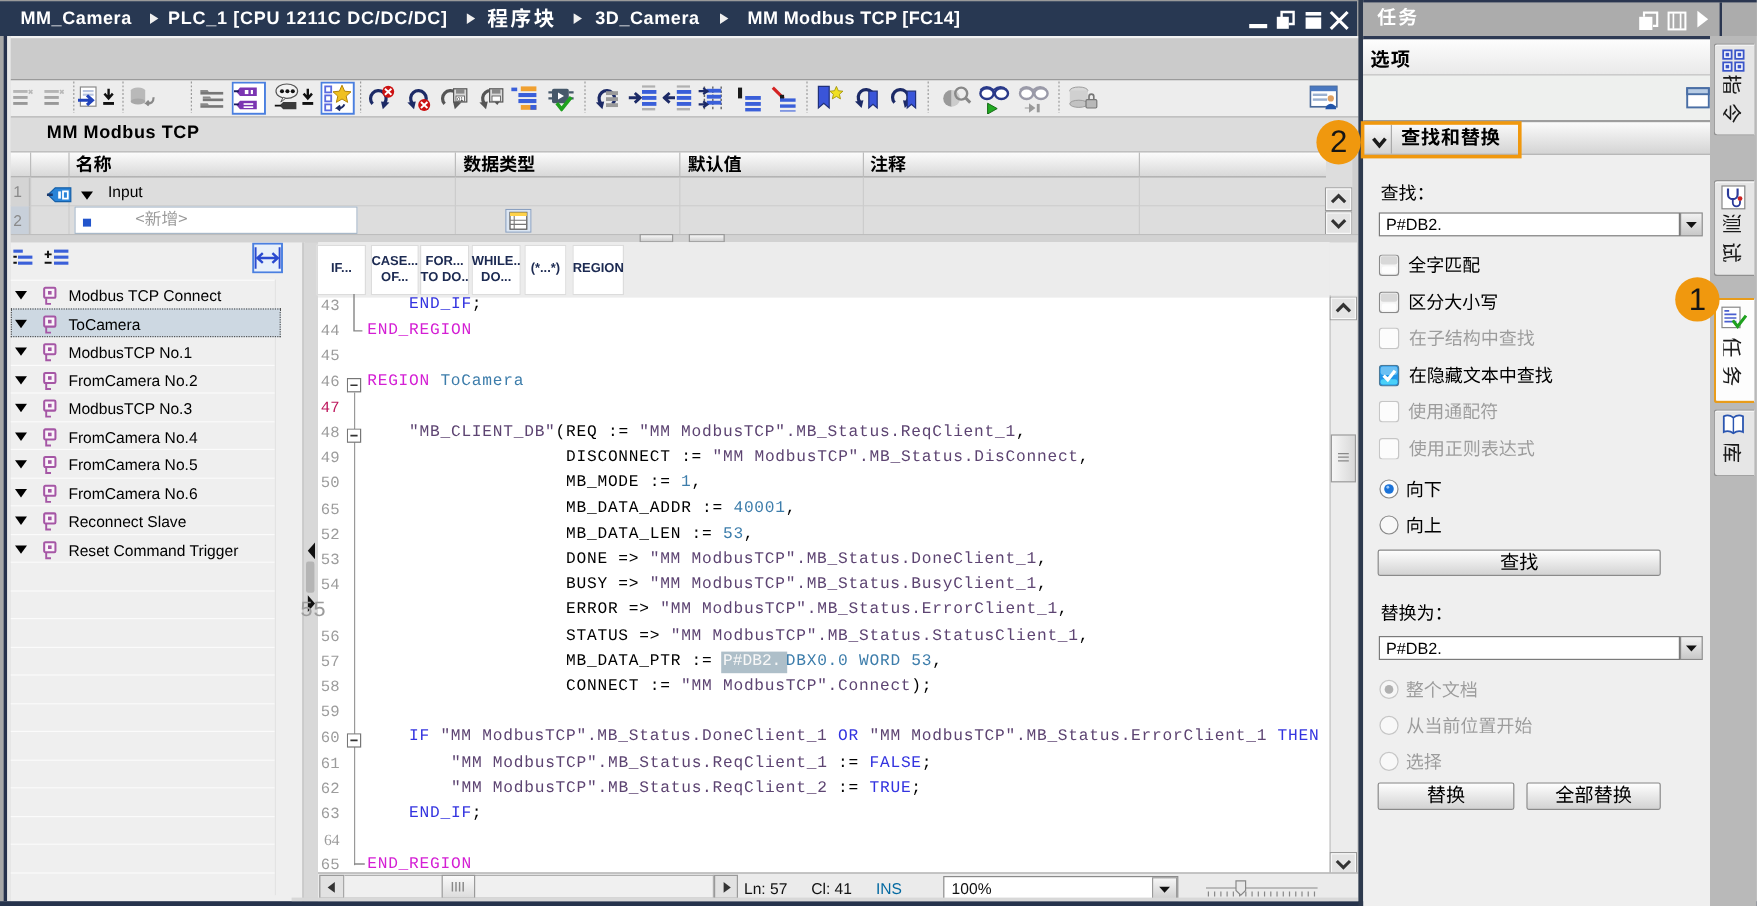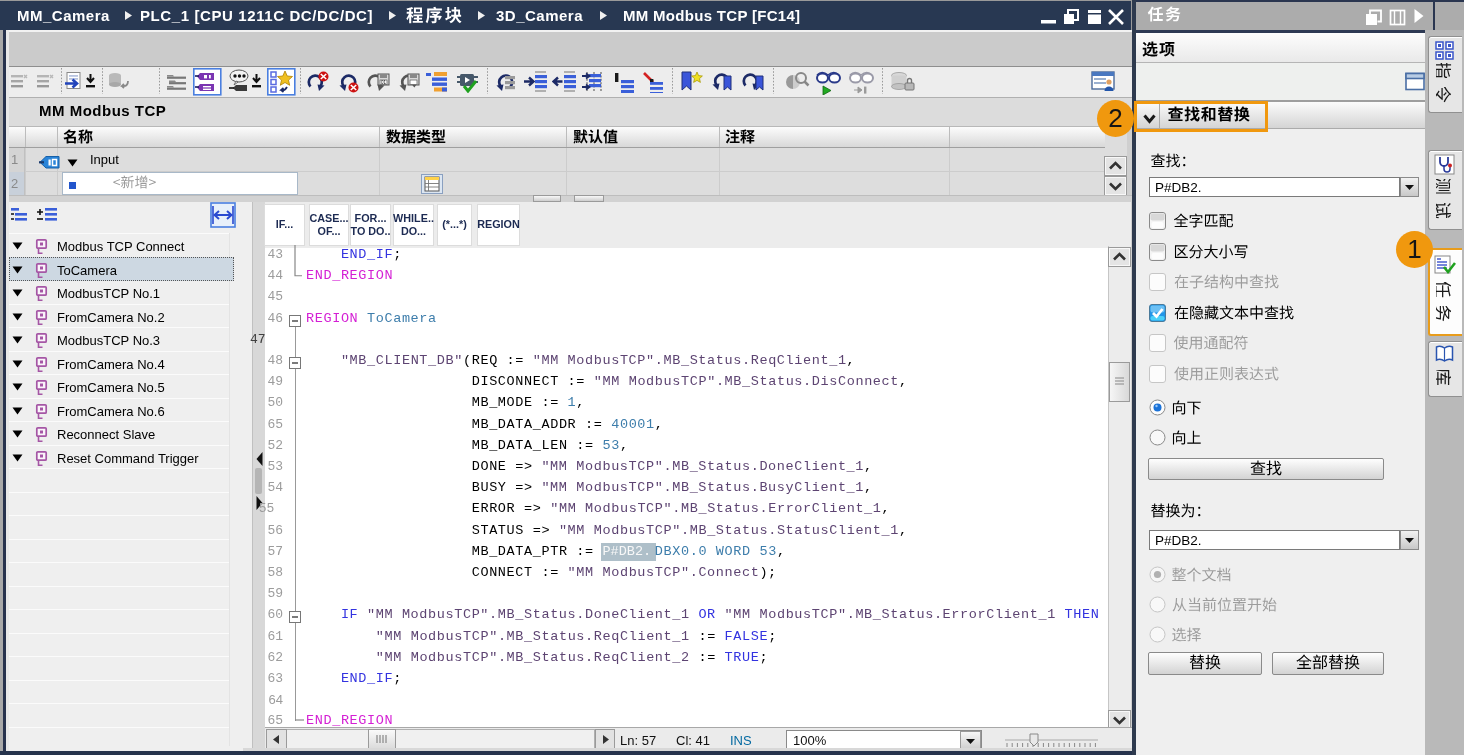--- a/index.html
+++ b/index.html
@@ -517,21 +517,21 @@
     </div>
     <div style="position:absolute;left:250px;top:248.0px;width:33px;text-align:right;font-family:'Liberation Mono', monospace;font-size:13px;color:#9c9c9c;line-height:14px;white-space:pre">43</div>
     <div style="position:absolute;left:340.9px;top:247.0px;font-family:'Liberation Mono', monospace;font-size:13.5px;color:#3333e0;line-height:16px;white-space:pre;letter-spacing:0.619px">END_IF</div>
     <div style="position:absolute;left:393.2px;top:247.0px;font-family:'Liberation Mono', monospace;font-size:13.5px;color:#000000;line-height:16px;white-space:pre;letter-spacing:0.619px">;</div>
     <div style="position:absolute;left:250px;top:269.2px;width:33px;text-align:right;font-family:'Liberation Mono', monospace;font-size:13px;color:#9c9c9c;line-height:14px;white-space:pre">44</div>
     <div style="position:absolute;left:306.0px;top:268.2px;font-family:'Liberation Mono', monospace;font-size:13.5px;color:#d41fd4;line-height:16px;white-space:pre;letter-spacing:0.619px">END_REGION</div>
     <div style="position:absolute;left:250px;top:290.4px;width:33px;text-align:right;font-family:'Liberation Mono', monospace;font-size:13px;color:#9c9c9c;line-height:14px;white-space:pre">45</div>
     <div style="position:absolute;left:250px;top:311.6px;width:33px;text-align:right;font-family:'Liberation Mono', monospace;font-size:13px;color:#9c9c9c;line-height:14px;white-space:pre">46</div>
     <div style="position:absolute;left:306.0px;top:310.6px;font-family:'Liberation Mono', monospace;font-size:13.5px;color:#d41fd4;line-height:16px;white-space:pre;letter-spacing:0.619px">REGION</div>
     <div style="position:absolute;left:367.0px;top:310.6px;font-family:'Liberation Mono', monospace;font-size:13.5px;color:#3d7dab;line-height:16px;white-space:pre;letter-spacing:0.619px">ToCamera</div>
-    <div style="position:absolute;left:250px;top:332.8px;width:33px;font-family:'Liberation Mono', monospace;font-size:13px;color:#404040;line-height:14px;white-space:pre">47</div>
+    <div style="position:absolute;left:250px;top:332.8px;width:33px;text-align:right;font-family:'Liberation Mono', monospace;font-size:13px;color:#be185d;line-height:14px;white-space:pre">47</div>
     <div style="position:absolute;left:250px;top:354.0px;width:33px;text-align:right;font-family:'Liberation Mono', monospace;font-size:13px;color:#9c9c9c;line-height:14px;white-space:pre">48</div>
     <div style="position:absolute;left:340.9px;top:353.0px;font-family:'Liberation Mono', monospace;font-size:13.5px;color:#5d4472;line-height:16px;white-space:pre;letter-spacing:0.619px">"MB_CLIENT_DB"</div>
     <div style="position:absolute;left:463.0px;top:353.0px;font-family:'Liberation Mono', monospace;font-size:13.5px;color:#000000;line-height:16px;white-space:pre;letter-spacing:0.619px">(REQ := </div>
     <div style="position:absolute;left:532.7px;top:353.0px;font-family:'Liberation Mono', monospace;font-size:13.5px;color:#5d4472;line-height:16px;white-space:pre;letter-spacing:0.619px">"MM ModbusTCP".MB_Status.ReqClient_1</div>
     <div style="position:absolute;left:846.6px;top:353.0px;font-family:'Liberation Mono', monospace;font-size:13.5px;color:#000000;line-height:16px;white-space:pre;letter-spacing:0.619px">,</div>
     <div style="position:absolute;left:250px;top:375.2px;width:33px;text-align:right;font-family:'Liberation Mono', monospace;font-size:13px;color:#9c9c9c;line-height:14px;white-space:pre">49</div>
     <div style="position:absolute;left:471.7px;top:374.2px;font-family:'Liberation Mono', monospace;font-size:13.5px;color:#000000;line-height:16px;white-space:pre;letter-spacing:0.619px">DISCONNECT := </div>
     <div style="position:absolute;left:593.8px;top:374.2px;font-family:'Liberation Mono', monospace;font-size:13.5px;color:#5d4472;line-height:16px;white-space:pre;letter-spacing:0.619px">"MM ModbusTCP".MB_Status.DisConnect</div>
     <div style="position:absolute;left:899.0px;top:374.2px;font-family:'Liberation Mono', monospace;font-size:13.5px;color:#000000;line-height:16px;white-space:pre;letter-spacing:0.619px">,</div>
     <div style="position:absolute;left:250px;top:396.4px;width:33px;text-align:right;font-family:'Liberation Mono', monospace;font-size:13px;color:#9c9c9c;line-height:14px;white-space:pre">50</div>
@@ -547,21 +547,21 @@
     <div style="position:absolute;left:602.5px;top:437.8px;font-family:'Liberation Mono', monospace;font-size:13.5px;color:#3d7dab;line-height:16px;white-space:pre;letter-spacing:0.619px">53</div>
     <div style="position:absolute;left:619.9px;top:437.8px;font-family:'Liberation Mono', monospace;font-size:13.5px;color:#000000;line-height:16px;white-space:pre;letter-spacing:0.619px">,</div>
     <div style="position:absolute;left:250px;top:460.0px;width:33px;text-align:right;font-family:'Liberation Mono', monospace;font-size:13px;color:#9c9c9c;line-height:14px;white-space:pre">53</div>
     <div style="position:absolute;left:471.7px;top:459.0px;font-family:'Liberation Mono', monospace;font-size:13.5px;color:#000000;line-height:16px;white-space:pre;letter-spacing:0.619px">DONE =&gt; </div>
     <div style="position:absolute;left:541.4px;top:459.0px;font-family:'Liberation Mono', monospace;font-size:13.5px;color:#5d4472;line-height:16px;white-space:pre;letter-spacing:0.619px">"MM ModbusTCP".MB_Status.DoneClient_1</div>
     <div style="position:absolute;left:864.1px;top:459.0px;font-family:'Liberation Mono', monospace;font-size:13.5px;color:#000000;line-height:16px;white-space:pre;letter-spacing:0.619px">,</div>
     <div style="position:absolute;left:250px;top:481.2px;width:33px;text-align:right;font-family:'Liberation Mono', monospace;font-size:13px;color:#9c9c9c;line-height:14px;white-space:pre">54</div>
     <div style="position:absolute;left:471.7px;top:480.2px;font-family:'Liberation Mono', monospace;font-size:13.5px;color:#000000;line-height:16px;white-space:pre;letter-spacing:0.619px">BUSY =&gt; </div>
     <div style="position:absolute;left:541.4px;top:480.2px;font-family:'Liberation Mono', monospace;font-size:13.5px;color:#5d4472;line-height:16px;white-space:pre;letter-spacing:0.619px">"MM ModbusTCP".MB_Status.BusyClient_1</div>
     <div style="position:absolute;left:864.1px;top:480.2px;font-family:'Liberation Mono', monospace;font-size:13.5px;color:#000000;line-height:16px;white-space:pre;letter-spacing:0.619px">,</div>
-    <div style="position:absolute;left:250px;top:502.4px;width:33px;text-align:center;font-family:'Liberation Mono', monospace;font-size:13px;color:#9c9c9c;line-height:14px;white-space:pre">55</div>
+    <div style="position:absolute;left:250px;top:502.4px;width:33px;text-align:left;font-family:'Liberation Mono', monospace;font-size:18px;color:#9c9c9c;line-height:14px;white-space:pre">55</div>
     <div style="position:absolute;left:471.7px;top:501.4px;font-family:'Liberation Mono', monospace;font-size:13.5px;color:#000000;line-height:16px;white-space:pre;letter-spacing:0.619px">ERROR =&gt; </div>
     <div style="position:absolute;left:550.2px;top:501.4px;font-family:'Liberation Mono', monospace;font-size:13.5px;color:#5d4472;line-height:16px;white-space:pre;letter-spacing:0.619px">"MM ModbusTCP".MB_Status.ErrorClient_1</div>
     <div style="position:absolute;left:881.5px;top:501.4px;font-family:'Liberation Mono', monospace;font-size:13.5px;color:#000000;line-height:16px;white-space:pre;letter-spacing:0.619px">,</div>
     <div style="position:absolute;left:250px;top:523.6px;width:33px;text-align:right;font-family:'Liberation Mono', monospace;font-size:13px;color:#9c9c9c;line-height:14px;white-space:pre">56</div>
     <div style="position:absolute;left:471.7px;top:522.6px;font-family:'Liberation Mono', monospace;font-size:13.5px;color:#000000;line-height:16px;white-space:pre;letter-spacing:0.619px">STATUS =&gt; </div>
     <div style="position:absolute;left:558.9px;top:522.6px;font-family:'Liberation Mono', monospace;font-size:13.5px;color:#5d4472;line-height:16px;white-space:pre;letter-spacing:0.619px">"MM ModbusTCP".MB_Status.StatusClient_1</div>
     <div style="position:absolute;left:899.0px;top:522.6px;font-family:'Liberation Mono', monospace;font-size:13.5px;color:#000000;line-height:16px;white-space:pre;letter-spacing:0.619px">,</div>
     <div style="position:absolute;left:250px;top:544.8px;width:33px;text-align:right;font-family:'Liberation Mono', monospace;font-size:13px;color:#9c9c9c;line-height:14px;white-space:pre">57</div>
     <div style="position:absolute;left:471.7px;top:543.8px;font-family:'Liberation Mono', monospace;font-size:13.5px;color:#000000;line-height:16px;white-space:pre;letter-spacing:0.619px">MB_DATA_PTR := </div>
     <div style="position:absolute;left:601.48px;top:542.8px;width:54.32000000000001px;height:18px;background:#aebfc9"></div>
@@ -585,21 +585,21 @@
     <div style="position:absolute;left:724.6px;top:628.6px;font-family:'Liberation Mono', monospace;font-size:13.5px;color:#3333e0;line-height:16px;white-space:pre;letter-spacing:0.619px">FALSE</div>
     <div style="position:absolute;left:768.2px;top:628.6px;font-family:'Liberation Mono', monospace;font-size:13.5px;color:#000000;line-height:16px;white-space:pre;letter-spacing:0.619px">;</div>
     <div style="position:absolute;left:250px;top:650.8px;width:33px;text-align:right;font-family:'Liberation Mono', monospace;font-size:13px;color:#9c9c9c;line-height:14px;white-space:pre">62</div>
     <div style="position:absolute;left:375.8px;top:649.8px;font-family:'Liberation Mono', monospace;font-size:13.5px;color:#5d4472;line-height:16px;white-space:pre;letter-spacing:0.619px">"MM ModbusTCP".MB_Status.ReqClient_2</div>
     <div style="position:absolute;left:689.7px;top:649.8px;font-family:'Liberation Mono', monospace;font-size:13.5px;color:#000000;line-height:16px;white-space:pre;letter-spacing:0.619px"> := </div>
     <div style="position:absolute;left:724.6px;top:649.8px;font-family:'Liberation Mono', monospace;font-size:13.5px;color:#3333e0;line-height:16px;white-space:pre;letter-spacing:0.619px">TRUE</div>
     <div style="position:absolute;left:759.4px;top:649.8px;font-family:'Liberation Mono', monospace;font-size:13.5px;color:#000000;line-height:16px;white-space:pre;letter-spacing:0.619px">;</div>
     <div style="position:absolute;left:250px;top:672.0px;width:33px;text-align:right;font-family:'Liberation Mono', monospace;font-size:13px;color:#9c9c9c;line-height:14px;white-space:pre">63</div>
     <div style="position:absolute;left:340.9px;top:671.0px;font-family:'Liberation Mono', monospace;font-size:13.5px;color:#3333e0;line-height:16px;white-space:pre;letter-spacing:0.619px">END_IF</div>
     <div style="position:absolute;left:393.2px;top:671.0px;font-family:'Liberation Mono', monospace;font-size:13.5px;color:#000000;line-height:16px;white-space:pre;letter-spacing:0.619px">;</div>
-    <div style="position:absolute;left:250px;top:693.2px;width:33px;text-align:right;font-family:Liberation Sans, sans-serif;font-size:13px;color:#9c9c9c;line-height:14px;white-space:pre">64</div>
+    <div style="position:absolute;left:250px;top:693.2px;width:33px;text-align:right;font-family:Liberation Serif, serif;font-size:13px;color:#9c9c9c;line-height:14px;white-space:pre">64</div>
     <div style="position:absolute;left:250px;top:714.4px;width:33px;text-align:right;font-family:'Liberation Mono', monospace;font-size:13px;color:#9c9c9c;line-height:14px;white-space:pre">65</div>
     <div style="position:absolute;left:306.0px;top:713.4px;font-family:'Liberation Mono', monospace;font-size:13.5px;color:#d41fd4;line-height:16px;white-space:pre;letter-spacing:0.619px">END_REGION</div>
     <svg style="position:absolute;left:289px;top:245.0px;" width="14" height="32.86" viewBox="0 0 14 32.86">
       <path d="M6 0 V30.74 H13" stroke="#888" fill="none" stroke-width="1.2"></path>
     </svg>
     <svg style="position:absolute;left:289px;top:314.6px;" width="13" height="13" viewBox="0 0 13 13">
       <rect x="0.5" y="0.5" width="11" height="11" fill="#fff" stroke="#777"></rect>
       <path d="M3 6 H9" stroke="#333" stroke-width="1.3"></path>
     </svg>
     <div style="position:absolute;left:295px;top:326.6px;width:1px;height:394.79999999999995px;background:#999"></div>

